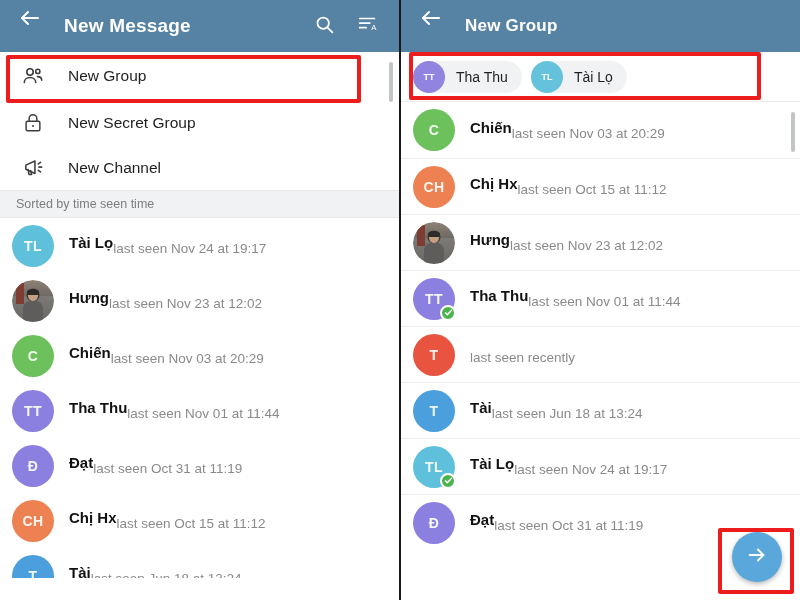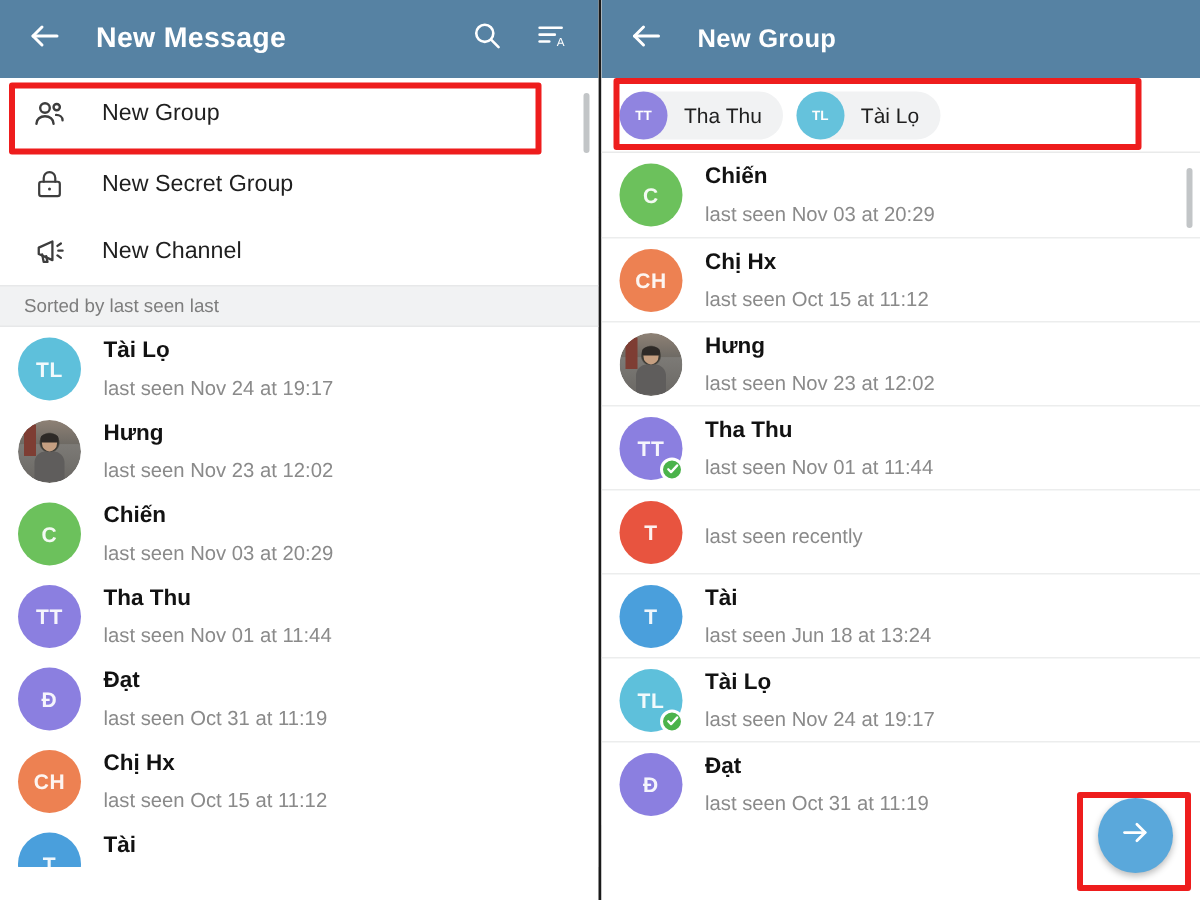--- a/index.html
+++ b/index.html
@@ -28,21 +28,20 @@
     overflow: hidden;
     background: #ffffff;
   }
   .panel-left { border-right: 2px solid #1a1a1a; }
 
   
   .appbar {
     height: 52px;
     background: #5682a3;
     display: flex;
-    align-items: center;
     padding: 0 10px;
     box-sizing: border-box;
     position: relative;
   }
   .appbar-right { height: 52px; }
   .back-btn {
     width: 40px;
     height: 40px;
     display: flex;
     align-items: center;
@@ -196,21 +195,21 @@
     background: #4bb34b;
     border: 2px solid #ffffff;
     box-sizing: border-box;
     display: flex;
     align-items: center;
     justify-content: center;
   }
   .contact-text {
     padding-left: 15px;
     display: flex;
-    flex-direction: column;
+    flex-direction: row;
     justify-content: center;
     min-width: 0;
   }
   .contact-name {
     font-size: 15px;
     font-weight: bold;
     color: #121212;
     line-height: 19px;
   }
   .contact-status {
@@ -358,21 +357,21 @@
       <div class="menu-icon">
         <svg width="23" height="23" viewBox="0 0 24 24" fill="none" stroke="#3d3d3d" stroke-width="1.6" stroke-linecap="round" stroke-linejoin="round">
           <path d="M4 9.5 L13.5 5.2 L13.5 18.2 L4 13.9 Z"></path>
           <path d="M6.4 14.2 L7.4 19.4 L10.1 19.4 L9.2 15.4"></path>
           <path d="M17 8.3 L19.4 6.6 M17.6 11.6 L20.6 11.6 M17 14.9 L19.4 16.6"></path>
         </svg>
       </div>
       <div class="menu-label">New Channel</div>
     </div>
 
-    <div class="section-header">Sorted by last seen last</div>
+    <div class="section-header">Sorted by time seen time</div>
 
     <div class="list-clip" style="height:360px;">
 
       <div class="contact-row">
         <div class="avatar" style="background:#5ec0db">
           <span class="initials">TL</span>
         </div>
         <div class="contact-text">
           <div class="contact-name">Tài Lọ</div>
           <div class="contact-status">last seen Nov 24 at 19:17</div>

